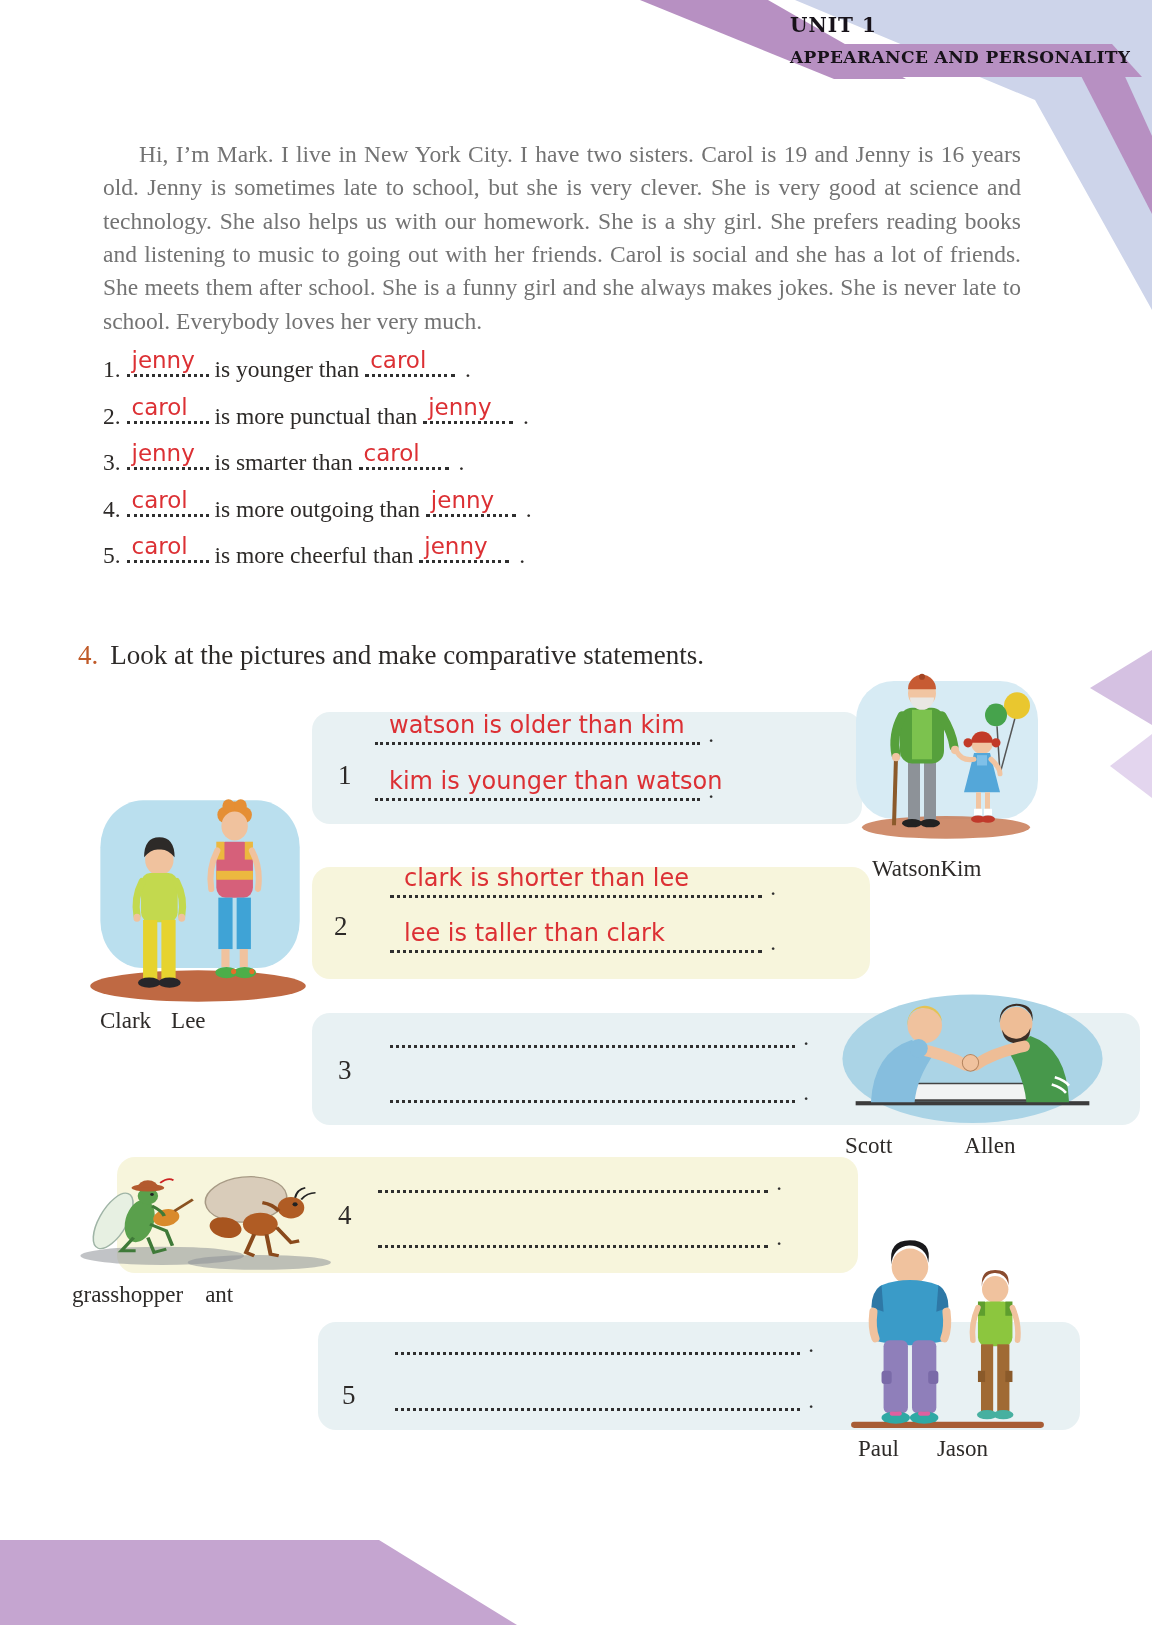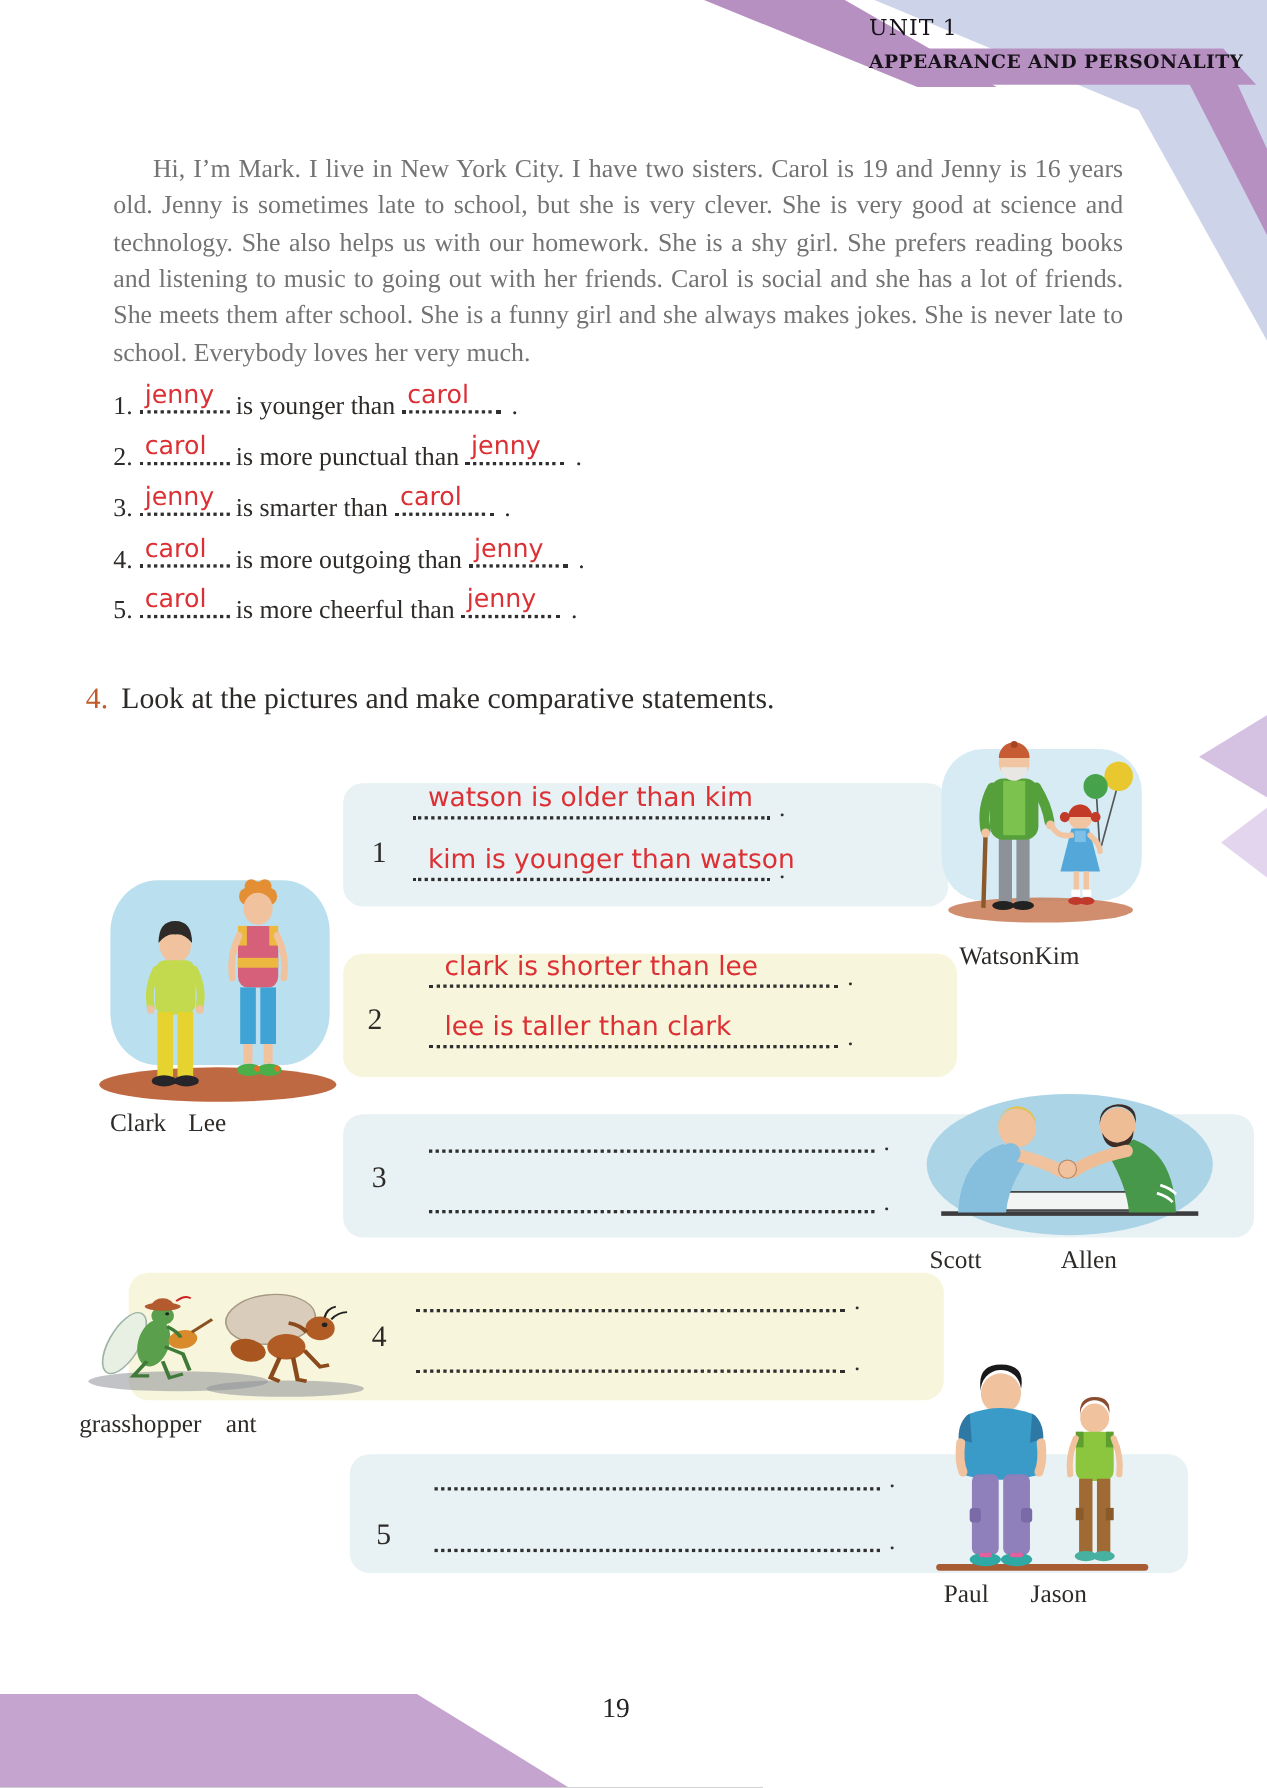--- a/index.html
+++ b/index.html
@@ -1,28 +1,28 @@
 <!DOCTYPE html>
 <html><head>
 <meta charset="utf-8">
 <style>
   * { margin:0; padding:0; box-sizing:border-box; }
   body { background:#888; font-family:"Liberation Serif", serif; }
   .page { position:relative; width:1152px; height:1625px; background:#ffffff; overflow:hidden; margin:0 auto; }
   .abs { position:absolute; }
 
   
-  .hdr-unit { left:790px; top:13px; font-family:"DejaVu Serif", serif; font-weight:400; font-size:20px; color:#171219; letter-spacing:1px; }
+  .hdr-unit { left:790px; top:13px; font-family:"DejaVu Serif", serif; font-weight:700; font-size:20px; color:#171219; letter-spacing:1px; }
   .hdr-sub  { left:790px; top:47px; font-family:"DejaVu Serif", serif; font-weight:700; font-size:17px; color:#171219; letter-spacing:0.4px; }
 
   
   .ex-title { font-size:27px; color:#2d2a28; }
   .ex-num { color:#c05a28; margin-right:12px; }
   .ex3-title { left:84px; top:84px; }
-  .ex4-title { left:78px; top:620px;font-family:Liberation Serif, serif; }
+  .ex4-title { left:78px; top:640px;font-family:Liberation Serif, serif; }
 
   
   .passage { left:103px; top:138px; width:918px; font-size:23.5px; line-height:1.42; color:#737373; text-align:justify; text-indent:36px; }
 
   
   .ex3-items { left:103px; top:356px; width:720px; }
   .ex3-row { height:46.5px; font-size:23.5px; color:#2d2a28; white-space:nowrap; }
   .blank { display:inline-block; position:relative; height:10px; border-bottom:3px dotted #2f2f2f; margin:0 0;text-decoration:underline; }
   .blank.b1 { width:82px; }
   .blank.b2 { width:90px; }
@@ -366,14 +366,13 @@
   </div>
   <div class="abs plabel" style="left:72px;top:1282px;gap:22px">
     <span>grasshopper</span>
     <span>ant</span>
   </div>
   <div class="abs plabel" style="left:858px;top:1436px;gap:38px">
     <span>Paul</span>
     <span>Jason</span>
   </div>
 
-  <div class="abs pagenum">19</div>
 </div>
 
 </body></html>

